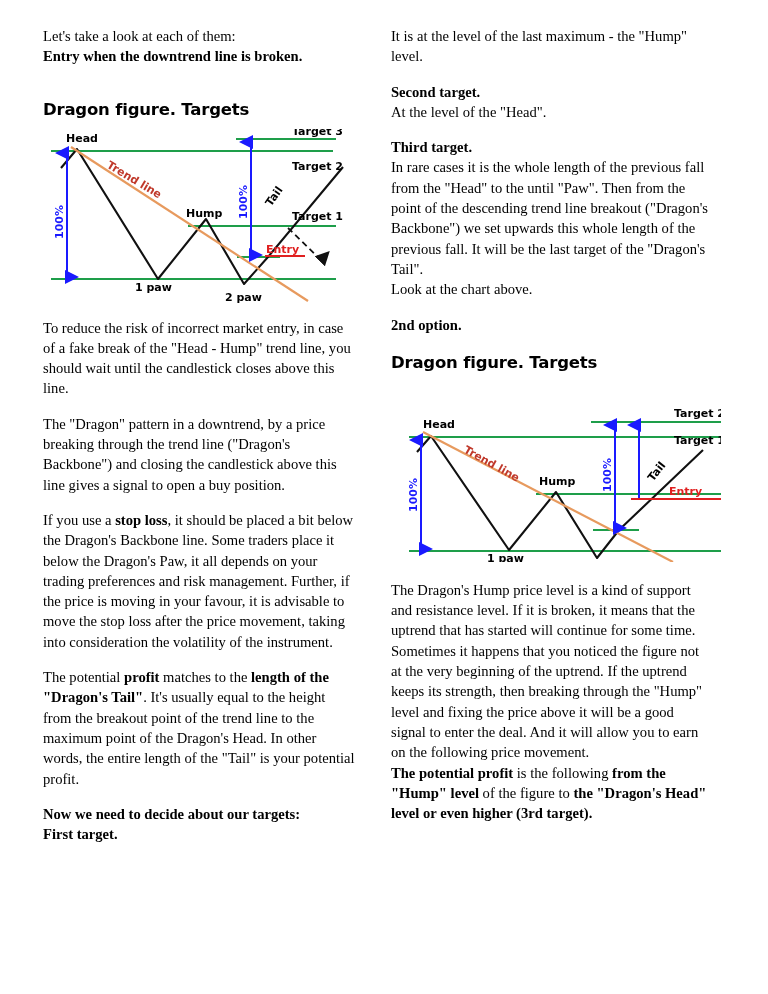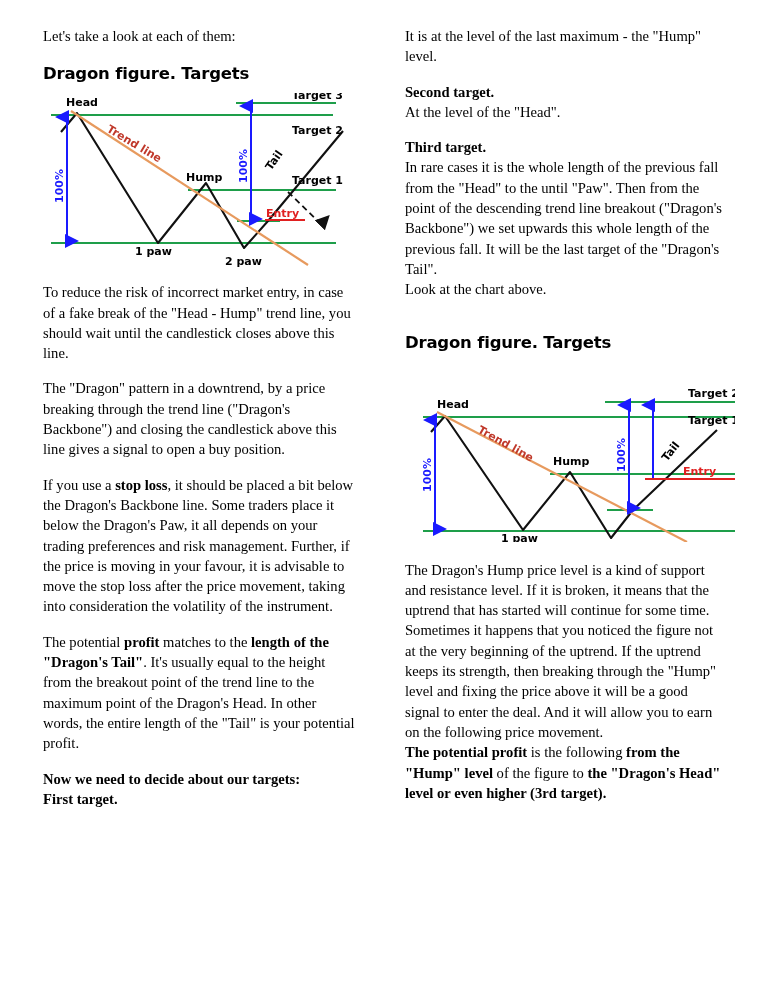--- a/index.html
+++ b/index.html
@@ -20,21 +20,21 @@
     inset: 0;
     width: 768px;
     height: 994px;
   }
   .col {
     position: absolute;
     top: 0;
     width: 312px;
   }
   .col-left { left: 43px; }
-  .col-right { left: 405px; width: 320px; }
+  .col-right { left: 391px; width: 320px; }
 
   p.para {
     margin: 0 0 15px 0;
     font-size: 14.6px;
     line-height: 20.3px;
     text-align: left;
   }
   p.tight { margin-bottom: 0; }
   .b { font-weight: bold; }
 
@@ -58,20 +58,21 @@
 </head>
 <body>
 
 <div class="page">
 
   <div class="col col-left">
 
     <div class="spacer-26"></div>
 
     <p class="para tight">Let's take a look at each of them:</p>
+    <p class="para b">Entry when the downtrend line is broken.</p>
 
     <div class="spacer-18"></div>
 
     <div class="fig-title">Dragon figure. Targets</div>
 
     <div class="spacer-10"></div>
 
     <div class="chart-wrap">
       <svg width="320" height="175" viewBox="0 0 320 175" xmlns="http://www.w3.org/2000/svg">
 
@@ -147,20 +148,21 @@
 
     <p class="para">It is at the level of the last maximum - the "Hump" level.</p>
 
     <p class="para tight b">Second target.</p>
     <p class="para">At the level of the "Head".</p>
 
     <p class="para tight b">Third target.</p>
     <p class="para tight">In rare cases it is the whole length of the previous fall from the "Head" to the until "Paw". Then from the point of the descending trend line breakout ("Dragon's Backbone") we set upwards this whole length of the previous fall. It will be the last target of the "Dragon's Tail".</p>
     <p class="para">Look at the chart above.</p>
 
+    <p class="para tight b">2nd option.</p>
 
     <div class="spacer-18"></div>
 
     <div class="fig-title">Dragon figure. Targets</div>
 
     <div class="spacer-10"></div>
 
     <div class="chart-wrap">
       <svg width="330" height="180" viewBox="0 0 330 180" xmlns="http://www.w3.org/2000/svg">
         <defs>

